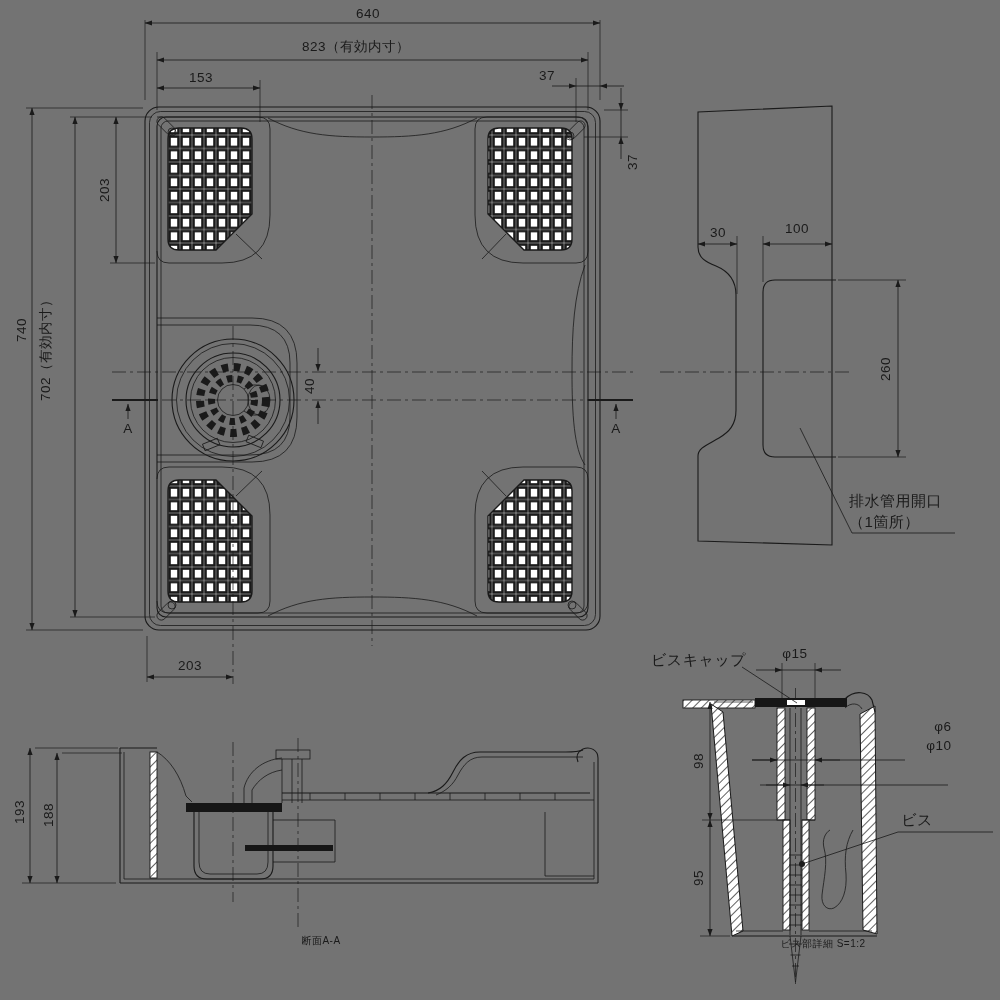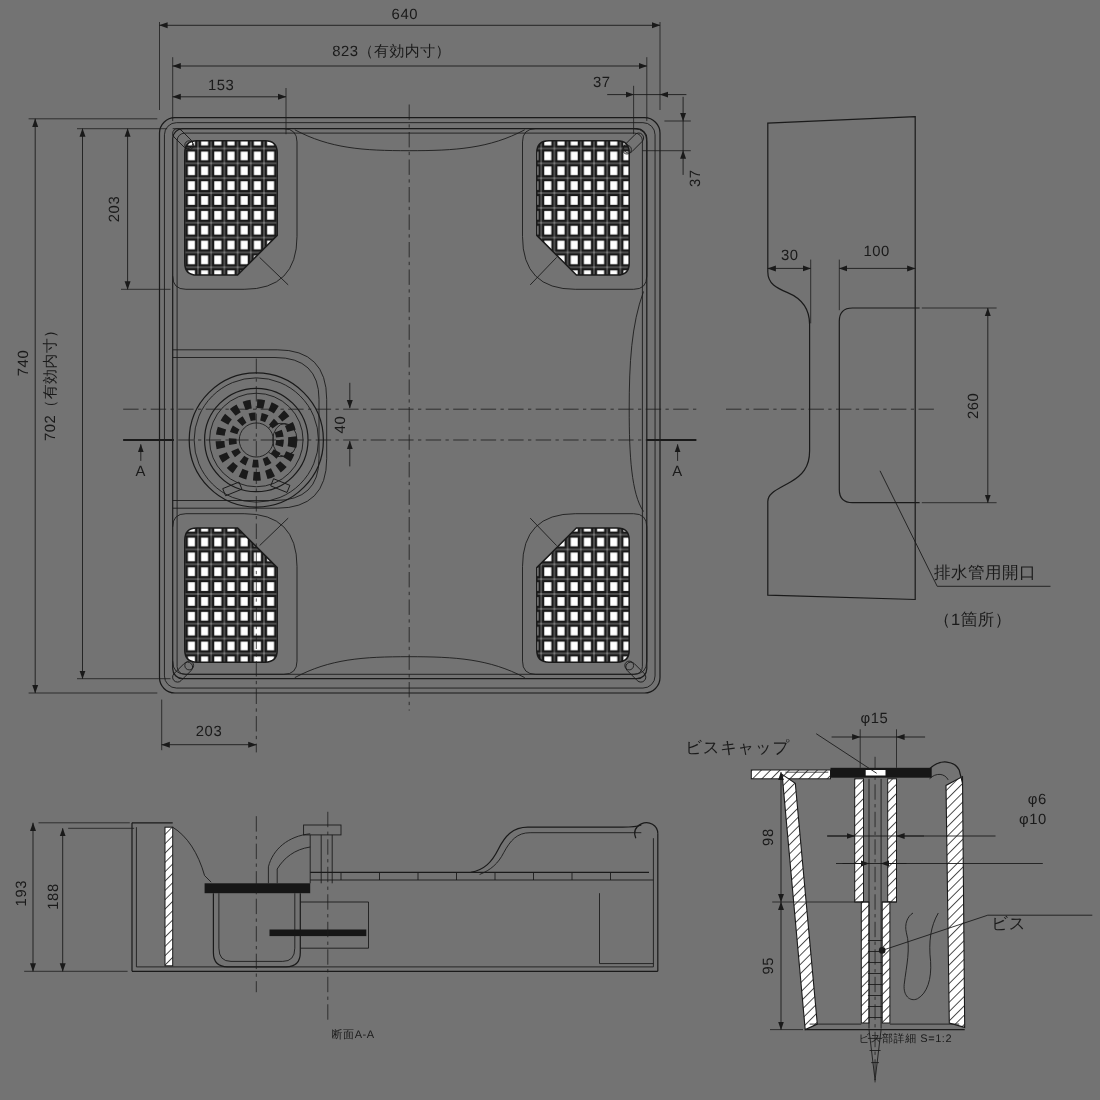--- a/index.html
+++ b/index.html
@@ -10,21 +10,21 @@
   .ln2{stroke:#1a1a1a;stroke-width:0.8;fill:none;}
   .ext{stroke:#1a1a1a;stroke-width:0.7;fill:none;}
   .dim{stroke:#1a1a1a;stroke-width:0.8;fill:none;}
   .cl{stroke:#1a1a1a;stroke-width:0.7;fill:none;stroke-dasharray:14 4 3 4;}
   .sec{stroke:#1a1a1a;stroke-width:1.8;fill:none;}
   .bead{stroke:#1a1a1a;fill:none;}
   .lbl{position:absolute;transform:translate(-50%,-50%);font-size:13.5px;white-space:nowrap;
        letter-spacing:0.5px;}
   .lbl.v{transform:translate(-50%,-50%) rotate(-90deg);}
   .lbl.left{transform:translate(0,-50%);}
-  .jp{font-size:15px;margin-top:20px;}
+  .jp{font-size:15px;}
   .cap{font-size:10px;}
 </style>
 </head>
 <body>
 
 <div class="sheet">
 
 <svg width="1000" height="1000" viewBox="0 0 1000 1000">
   <defs>
     <marker id="ar" viewBox="0 0 10 10" refX="9.2" refY="5" markerWidth="10" markerHeight="10" orient="auto-start-reverse">
@@ -286,27 +286,27 @@
 <div class="lbl v" style="left:46px;top:347px">702（有効内寸）</div>
 <div class="lbl v" style="left:309px;top:386px">40</div>
 <div class="lbl" style="left:190px;top:665px">203</div>
 <div class="lbl" style="left:128px;top:428px">A</div>
 <div class="lbl" style="left:616px;top:428px">A</div>
 
 <div class="lbl" style="left:718px;top:232px">30</div>
 <div class="lbl" style="left:797px;top:228px">100</div>
 <div class="lbl v" style="left:885px;top:369px">260</div>
 <div class="lbl left jp" style="left:849px;top:501px">排水管用開口</div>
-<div class="lbl left jp" style="left:849px;top:544px">（1箇所）</div>
+<div class="lbl left jp" style="left:849px;top:522px">（1箇所）</div>
 
 <div class="lbl v" style="left:19px;top:812px">193</div>
 <div class="lbl v" style="left:48px;top:815px">188</div>
 <div class="lbl cap" style="left:321px;top:941px">断面A-A</div>
 
-<div class="lbl left jp" style="left:623px;top:660px">ビスキャップ</div>
+<div class="lbl left jp" style="left:651px;top:660px">ビスキャップ</div>
 <div class="lbl" style="left:795px;top:653px">φ15</div>
 <div class="lbl" style="left:939px;top:745px">φ10</div>
 <div class="lbl" style="left:943px;top:726px">φ6</div>
 <div class="lbl v" style="left:698px;top:761px">98</div>
 <div class="lbl v" style="left:698px;top:878px">95</div>
 <div class="lbl jp" style="left:917px;top:820px">ビス</div>
 <div class="lbl cap" style="left:823px;top:944px">ビス部詳細 S=1:2</div>
 
 </div>
 

